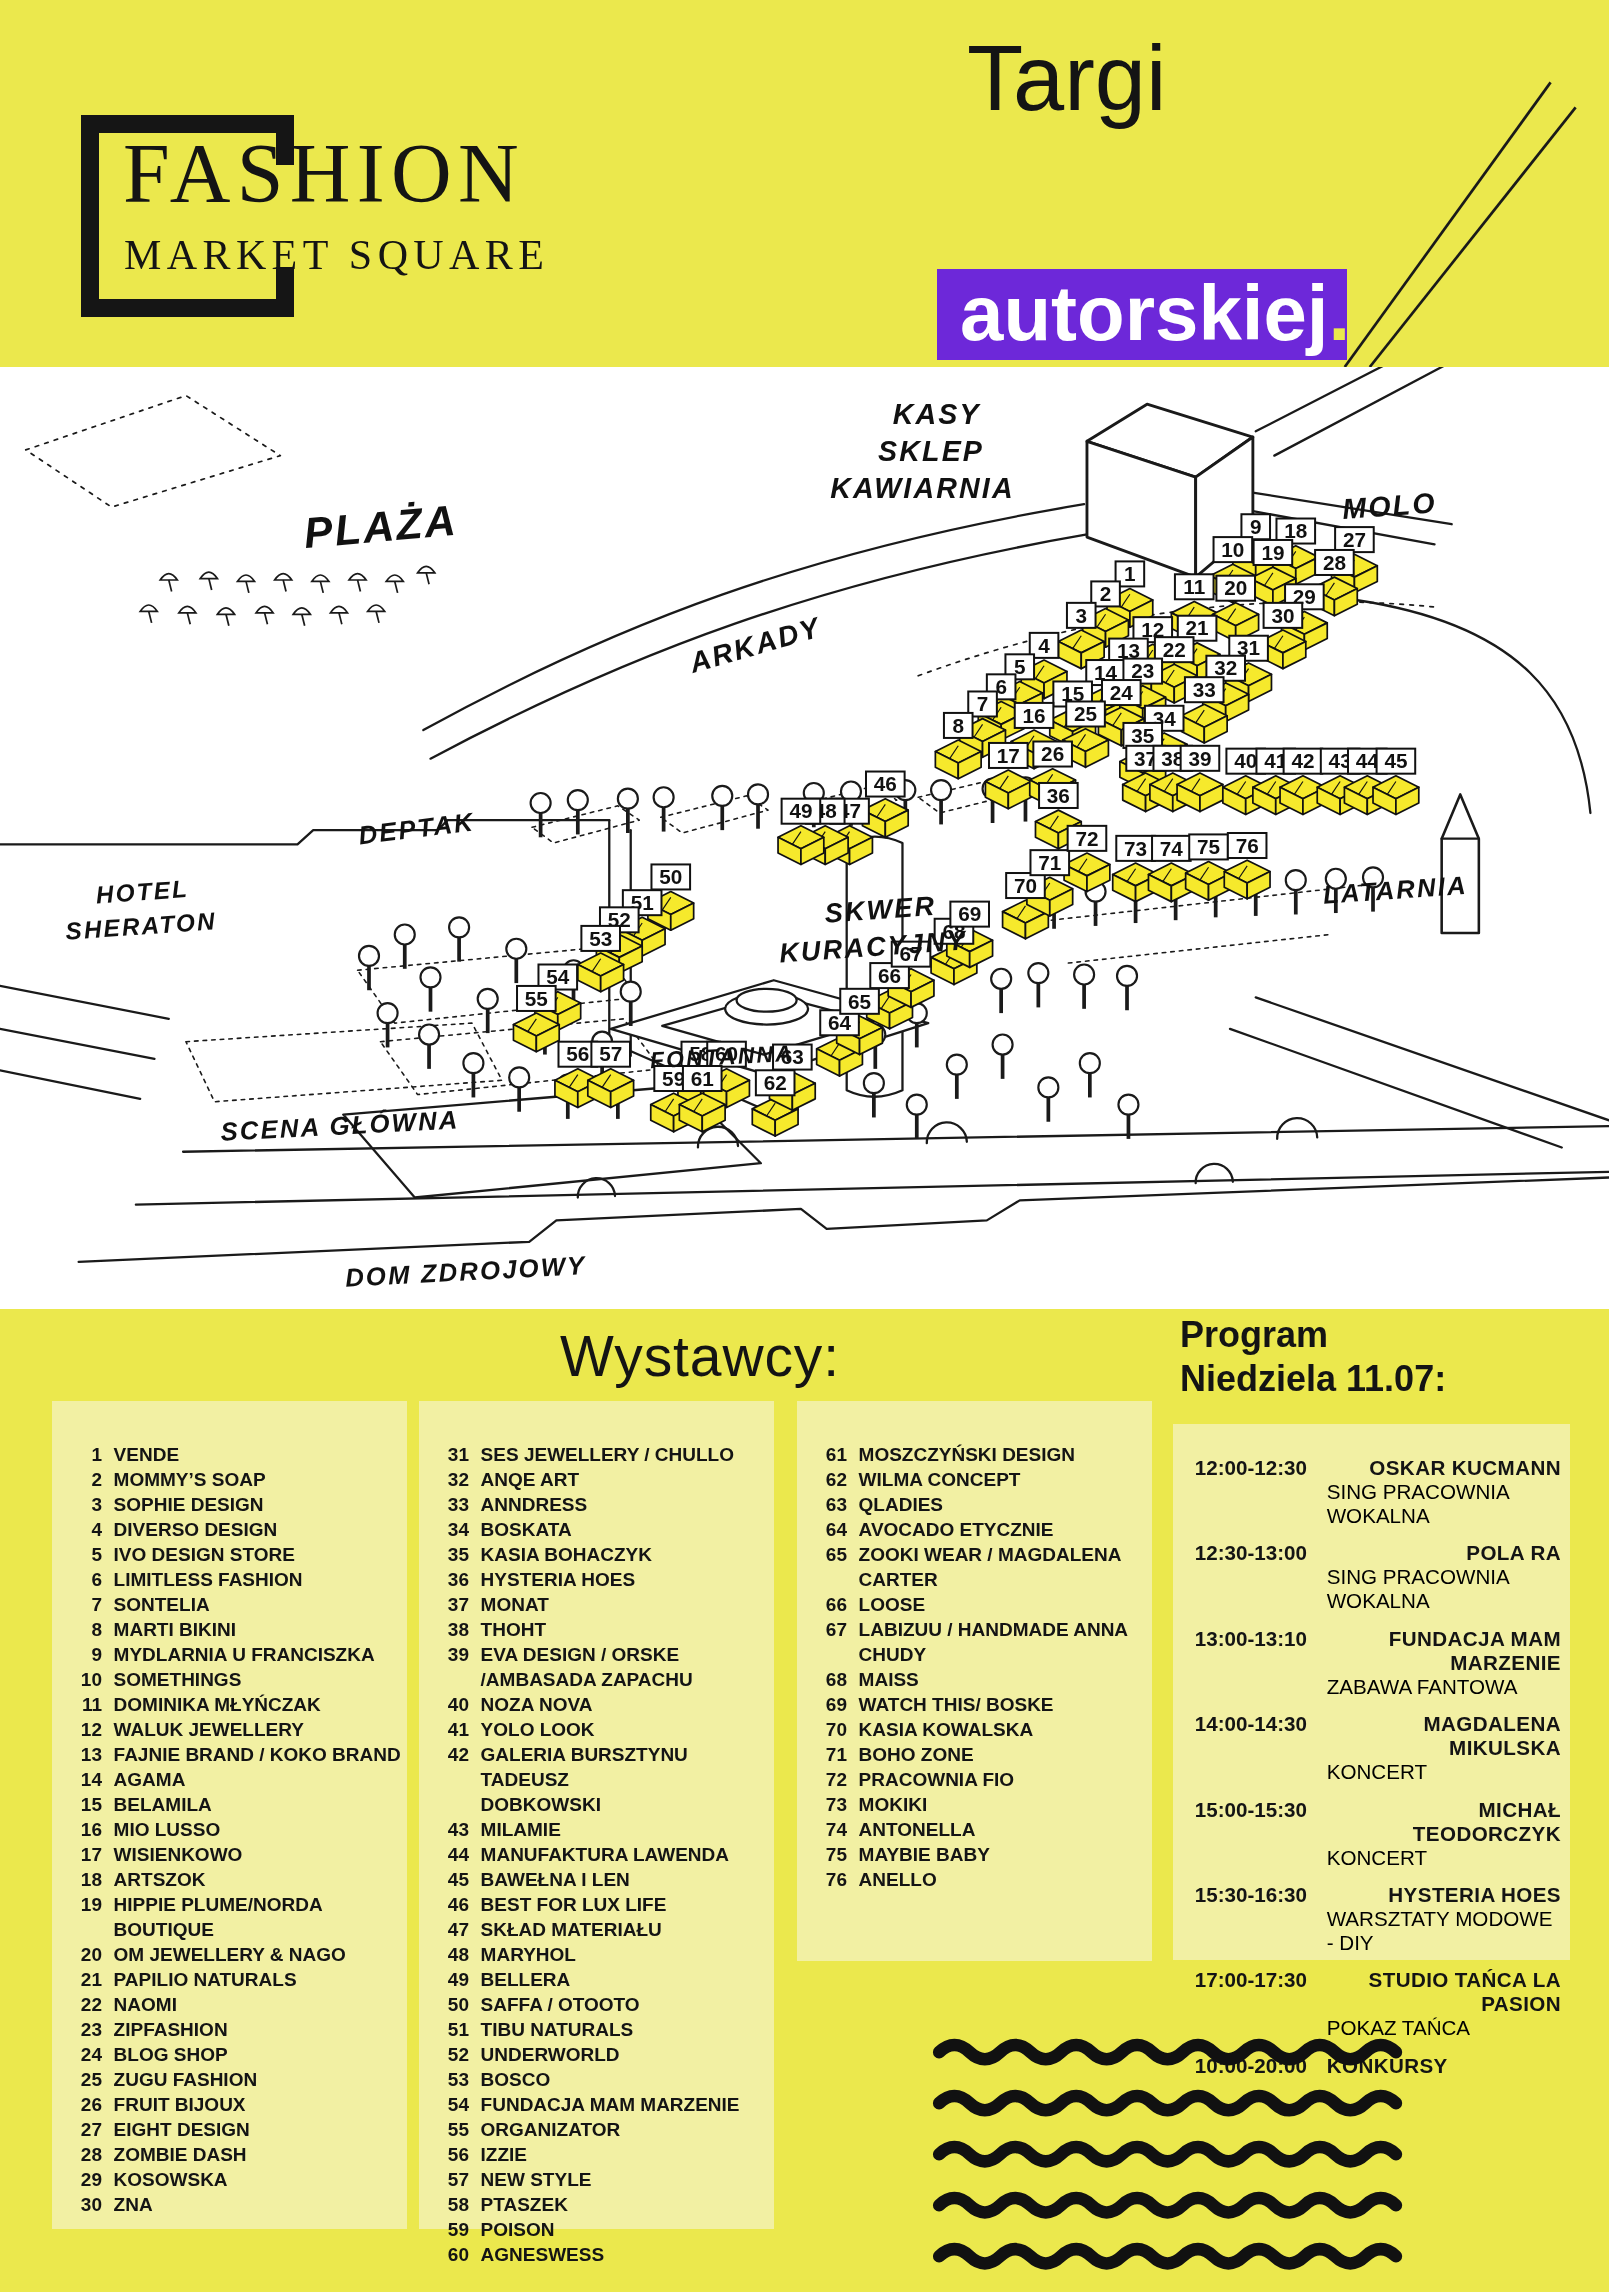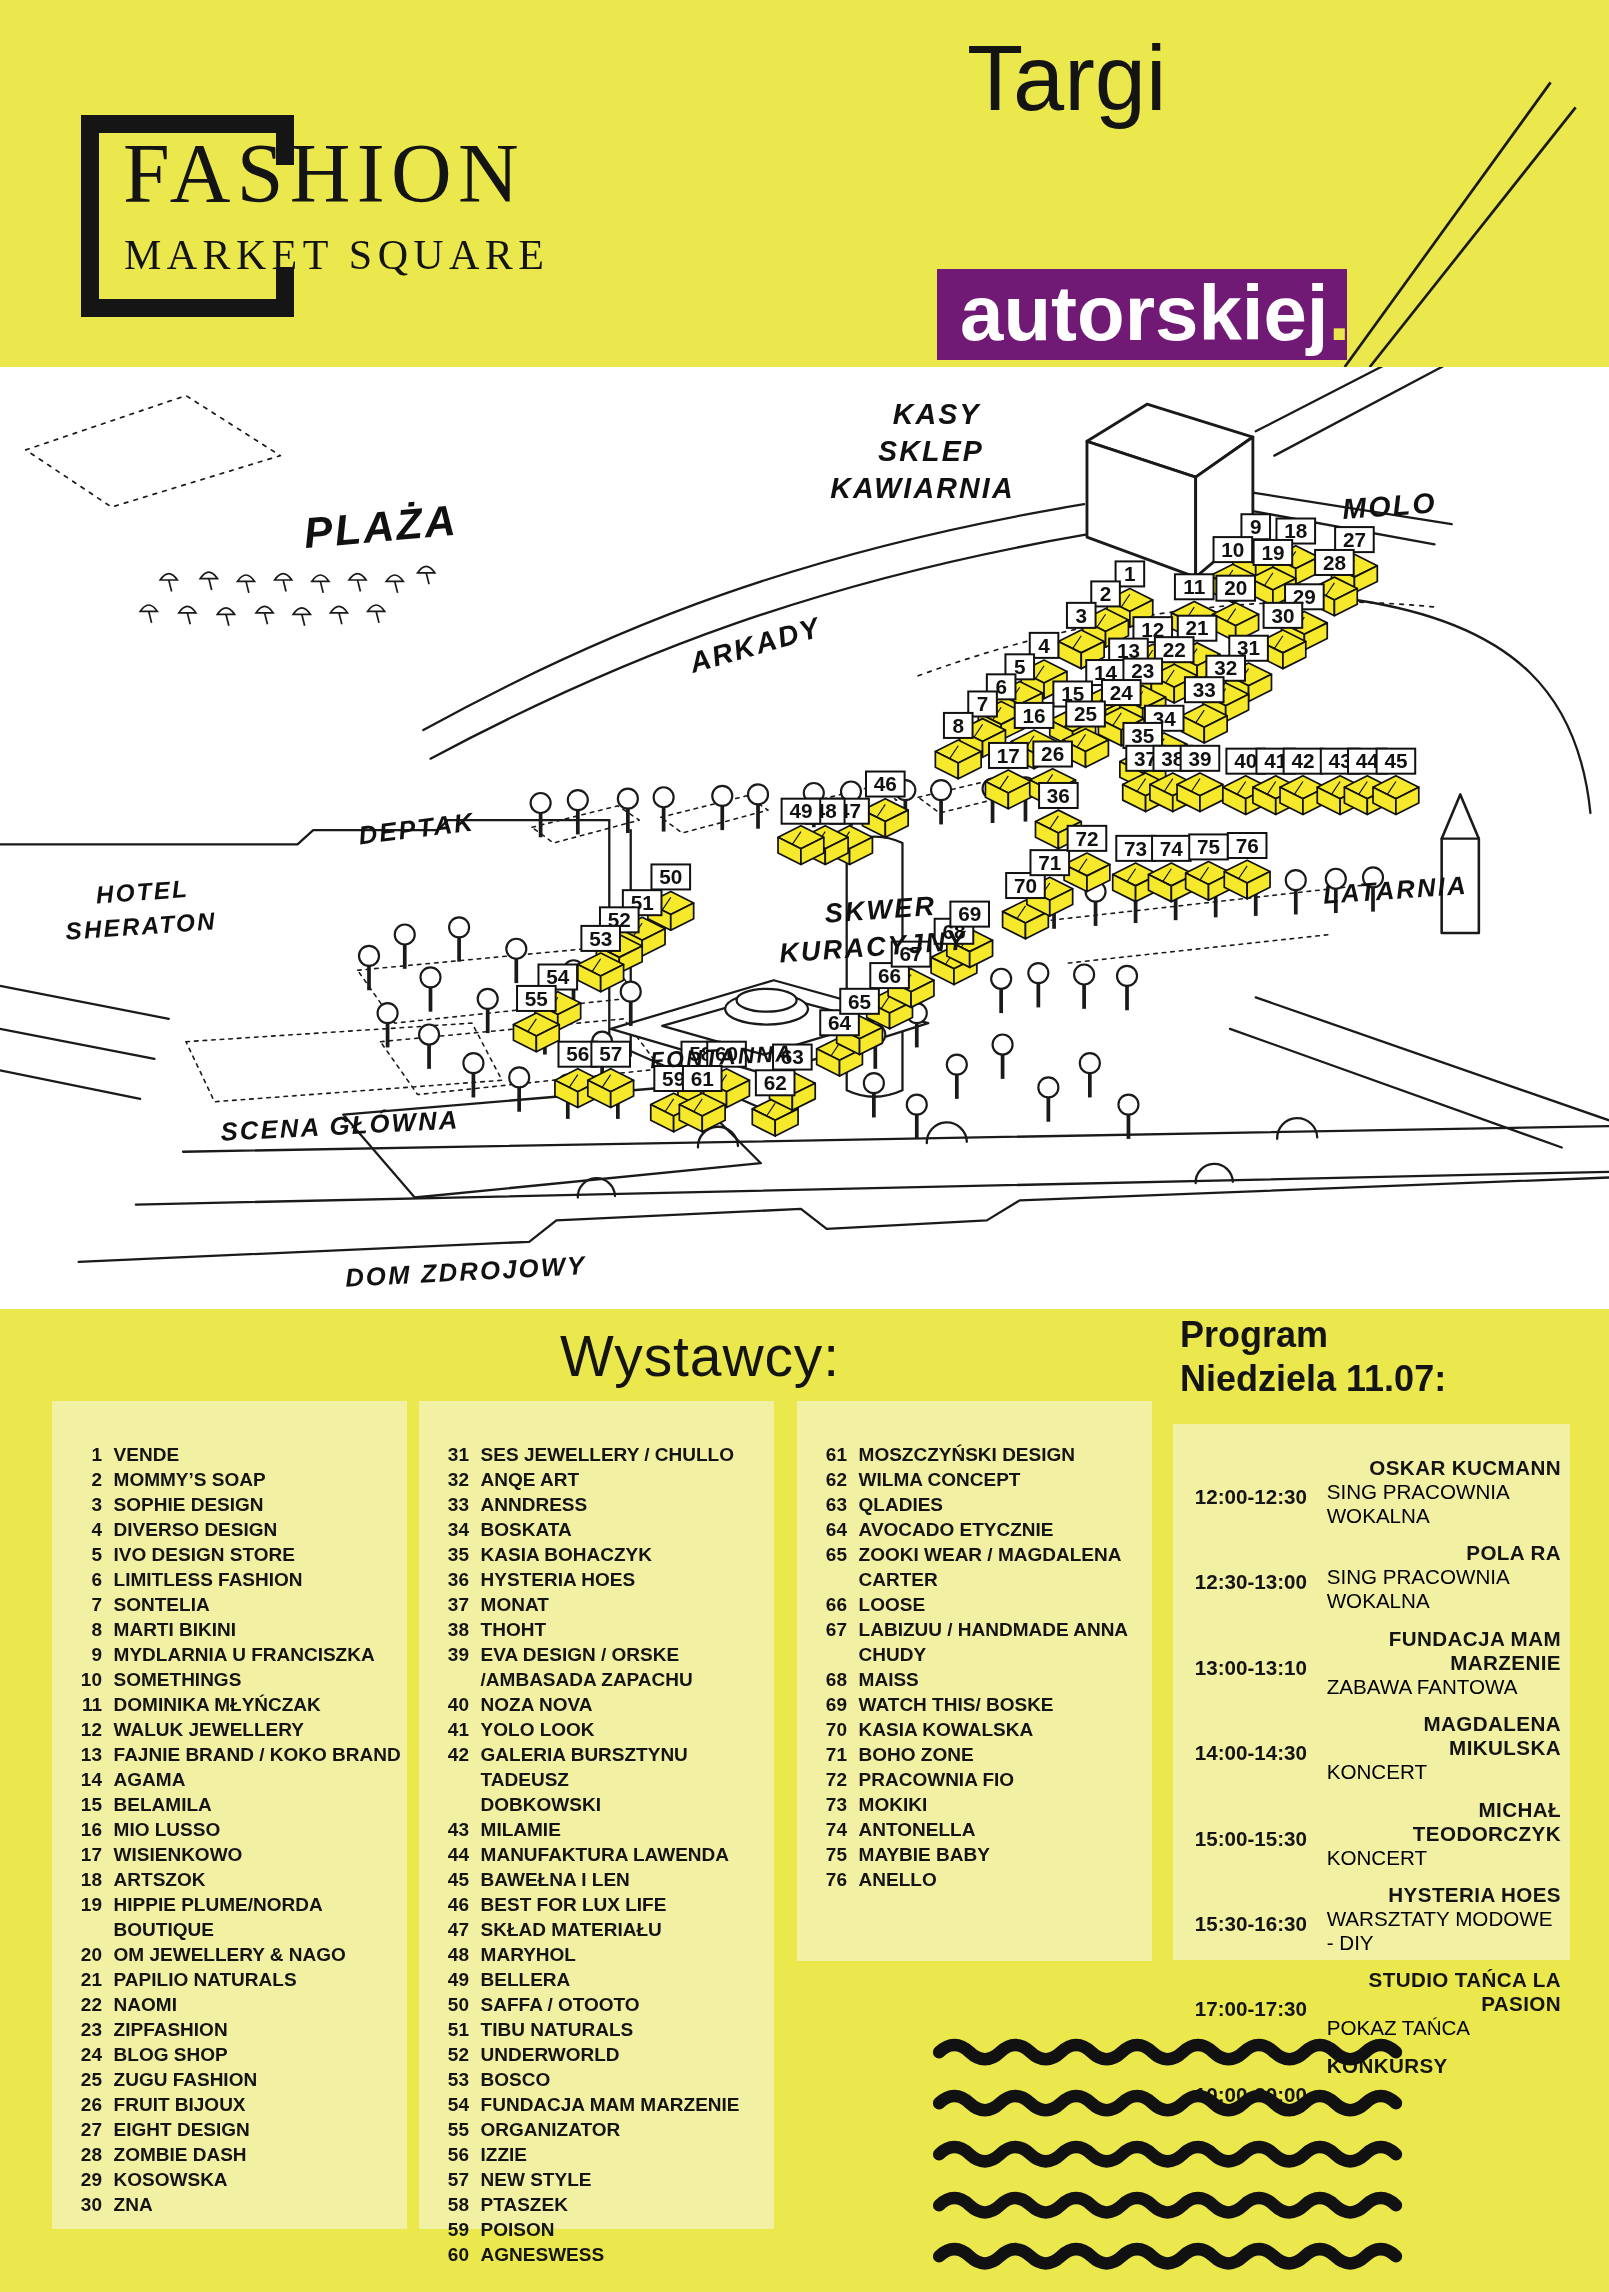--- a/index.html
+++ b/index.html
@@ -10,21 +10,21 @@
   #header{left:0;top:0;width:1609px;height:367px;background:#EBE84D;}
   #logo-frame{left:81px;top:115px;width:213px;height:202px;box-sizing:border-box;
               border-left:18px solid #151515;border-top:18px solid #151515;border-bottom:18px solid #151515;}
   .stub{position:absolute;right:0;width:18px;height:32px;background:#151515;}
   .stub.t{top:0;} .stub.b{bottom:0;}
   #logo-line1{left:123px;top:125px;font-family:"Liberation Serif",serif;font-size:84px;
               letter-spacing:6.3px;font-weight:500;white-space:nowrap;}
   #logo-line2{left:124px;top:231px;font-family:"Liberation Serif",serif;font-size:42px;
               letter-spacing:5.4px;font-weight:500;white-space:nowrap;}
   #title{left:967px;top:34px;font-size:92px;font-weight:normal;line-height:0.97;letter-spacing:0;}
-  #title-bar{left:937px;top:269px;width:410px;height:91px;background:#701a75;}
+  #title-bar{left:937px;top:269px;width:410px;height:91px;background:#6d28d9;}
   #title-bar .t{position:absolute;left:23px;top:0;font-size:78px;line-height:88px;font-weight:bold;color:#fff;white-space:nowrap;}
   #title-bar .dot{color:#EBE84D;}
   
   #map-section{left:0;top:367px;width:1609px;height:942px;background:#ffffff;}
   #map-svg{width:100%;height:100%;display:block;}
   .maplabel{font-family:"Liberation Sans",sans-serif;font-weight:bold;font-style:italic;
             fill:#111;letter-spacing:1.5px;text-anchor:middle;}
   .standnum{font-family:"Liberation Sans",sans-serif;font-weight:bold;fill:#111;text-anchor:middle;}
   
   #bottom{left:0;top:1309px;width:1609px;height:983px;background:#EBE84D;}
@@ -34,21 +34,21 @@
   #panel2{left:419px;top:92px;width:355px;height:828px;}
   #panel3{left:797px;top:92px;width:355px;height:560px;}
   #panel-prog{left:1173px;top:115px;width:397px;height:536px;}
   .exlist{padding:41px 5.4px 0 9px;}
   .exrow{display:flex;line-height:25px;font-size:19px;}
   .exnum{width:41px;text-align:right;font-weight:bold;flex:none;}
   .exname{margin-left:11.6px;font-weight:bold;white-space:pre-line;}
   #prog-heading{left:1180px;top:3.6px;font-size:36px;font-weight:bold;line-height:1.22;}
   .proglist{padding:32px 9px 0 0;}
   .prow{display:flex;margin-bottom:13.4px;font-size:20.6px;line-height:24px;}
-  .ptime{width:134px;text-align:right;font-weight:bold;flex:none;margin-top:29px;}
+  .ptime{width:134px;text-align:right;font-weight:bold;flex:none;}
   .pbody{margin-left:19.7px;}
   .pname{font-weight:bold;letter-spacing:0.4px;text-align:right;}
   .pdesc{font-weight:normal;color:#000000;}
   #waves{left:930px;top:727px;}
 </style>
 </head>
 <body>
 
 <div id="header" class="abs">
   <div id="logo-frame" class="abs">

